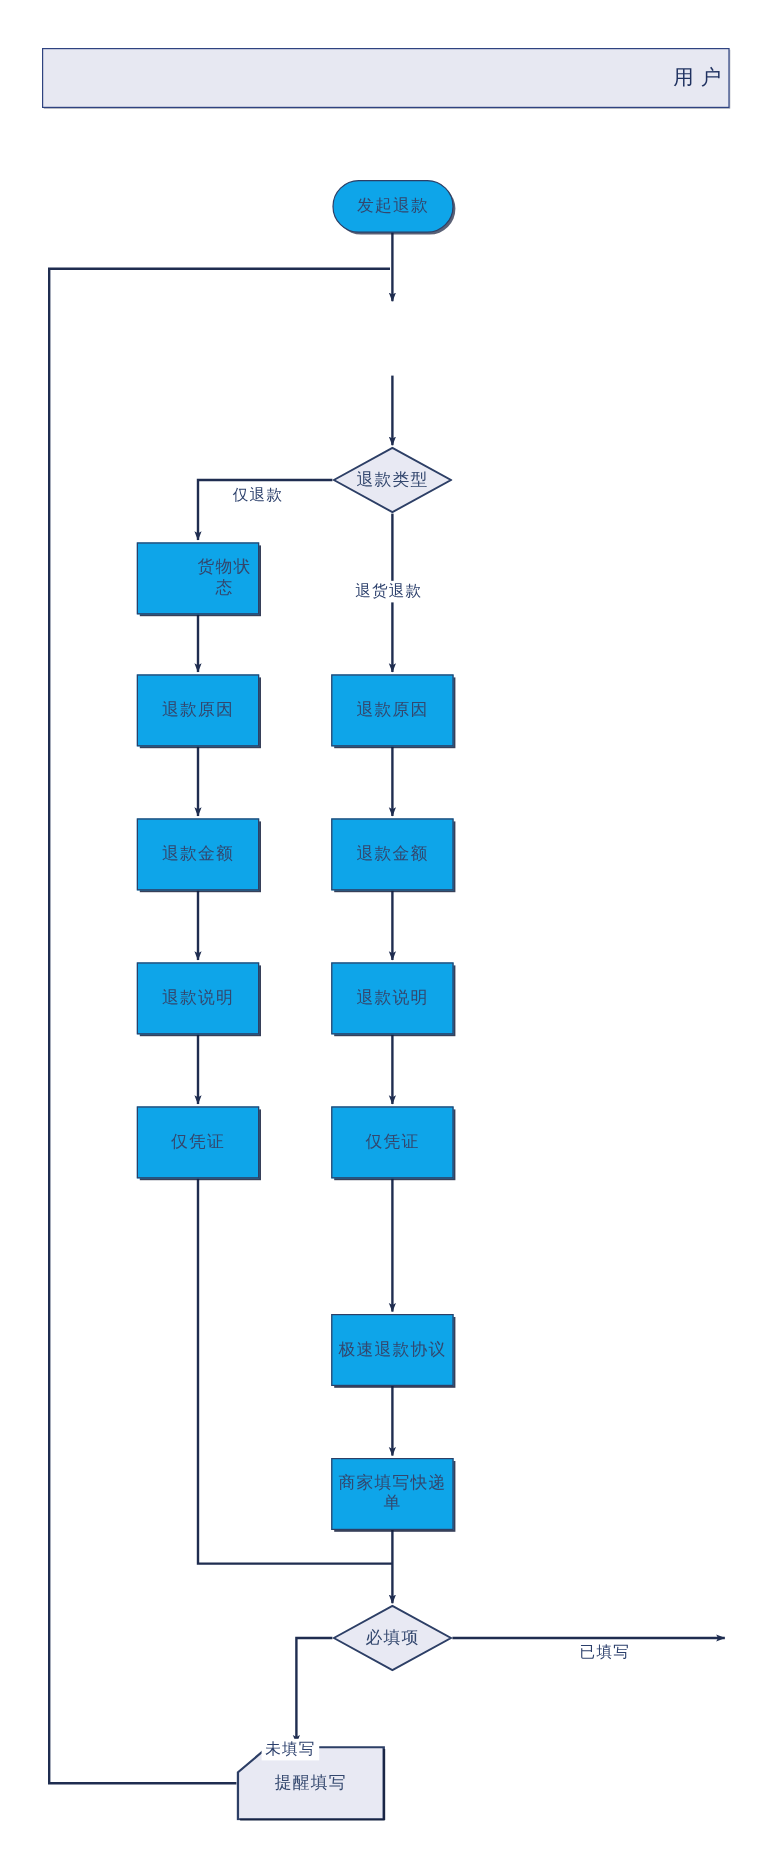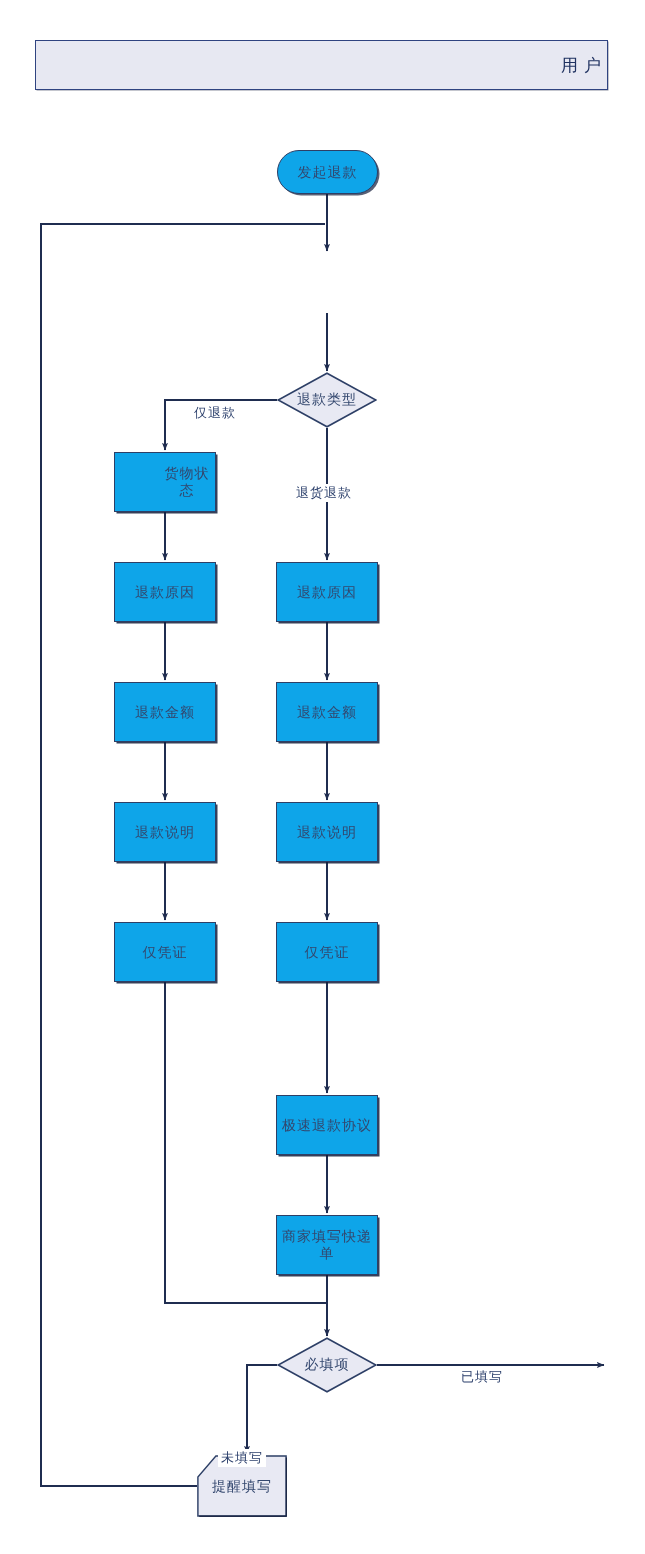--- a/index.html
+++ b/index.html
@@ -197,26 +197,26 @@
     <span>商家填写快递单</span>
   </div>
 
   <div class="diamond-wrap" style="left:277px; top:1337px; width:100px; height:56px; display:flex; align-items:center; ">
     <svg class="diamond-shape" viewBox="0 0 100 56" preserveAspectRatio="none">
       <polygon points="50,1.2 98.8,28 50,54.8 1.2,28" fill="#e8e9f3" stroke="#2d3f66" stroke-width="1.6"></polygon>
     </svg>
     <span class="diamond-label">必填项</span>
   </div>
 
-  <div class="node node-chamfer" style="left:197px; top:1455px; width:90px; height:62px;">
+  <div class="node node-chamfer" style="left:197px; top:1455px; width:124px; height:62px;">
     <svg class="chamfer-shape" viewBox="0 0 100 62" preserveAspectRatio="none">
       <path d="M1,61 L1,22 L21,1 L99,1 L99,61 Z" fill="#e8e9f3" stroke="#2d3f66" stroke-width="1.6"></path>
       <path d="M2.5,61.6 L99.6,61.6 M99.6,61.6 L99.6,2.5" stroke="rgba(20,30,60,0.85)" stroke-width="2" fill="none"></path>
     </svg>
     <span class="chamfer-label">提醒填写</span>
   </div>
 
   <div class="edge-label" style="left:191px; top:392px;">仅退款</div>
   <div class="edge-label" style="left:293px; top:472px;">退货退款</div>
-  <div class="edge-label" style="left:458px; top:1356px;">已填写</div>
+  <div class="edge-label" style="left:480px; top:1356px;">已填写</div>
   <div class="edge-label" style="left:218px; top:1437px;">未填写</div>
 
 </div>
 
 </body></html>

